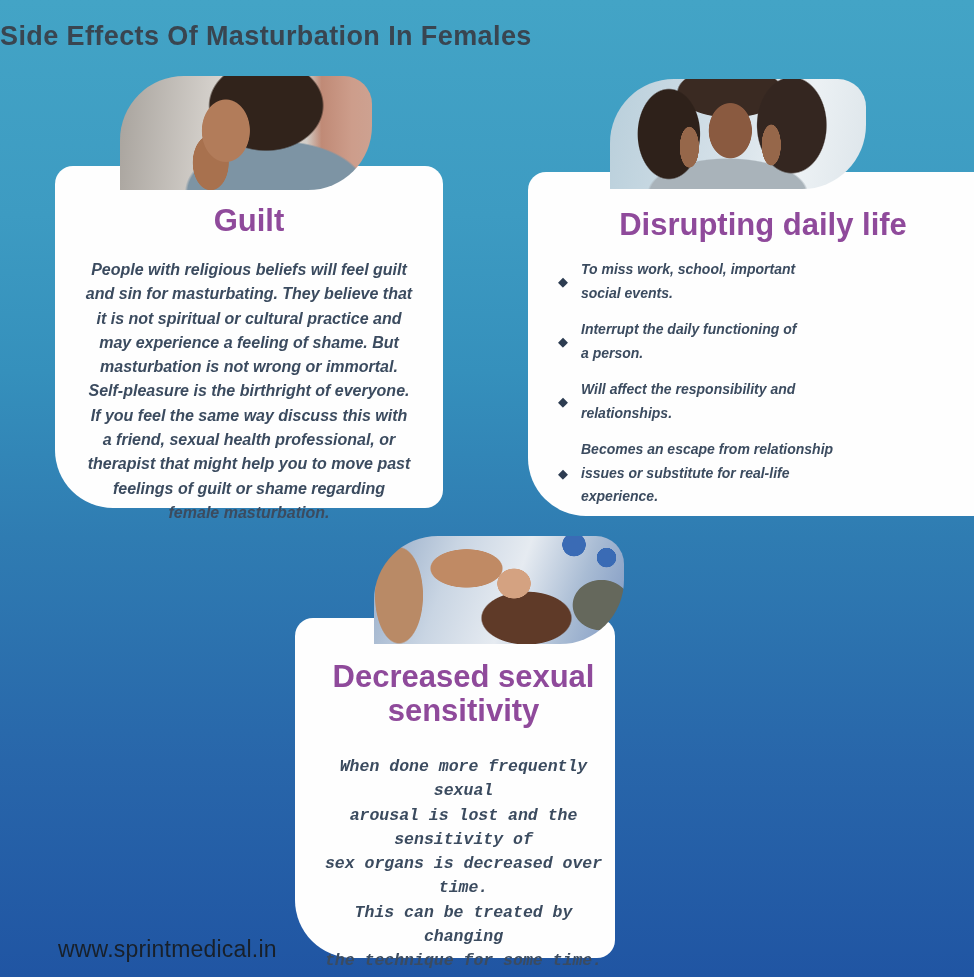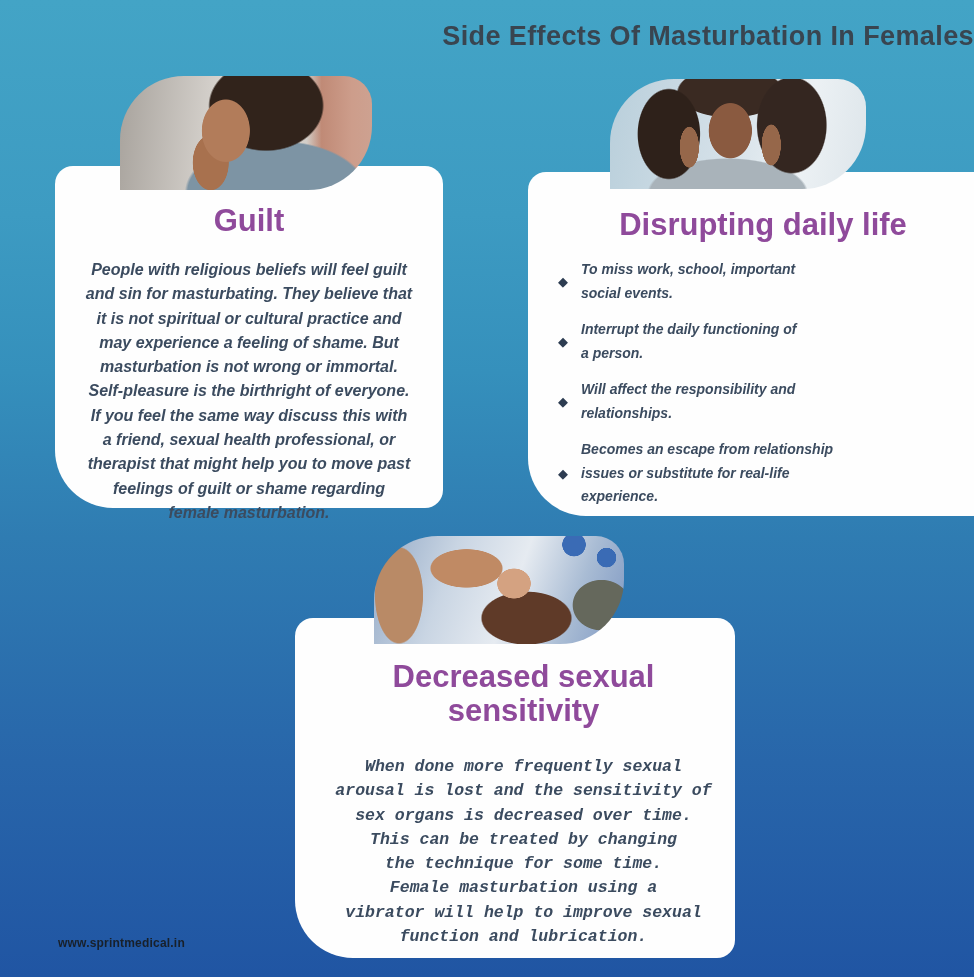--- a/index.html
+++ b/index.html
@@ -12,39 +12,39 @@
     background: linear-gradient(180deg,
       #43a4c6 0%, #3d9bc2 22%, #3590bc 38%,
       #2f7cb2 55%, #2866aa 78%, #2055a3 100%);
   }
 
   
   .page-title {
     position: absolute;
     left: 0; top: 21px;
     width: 100%;
-    text-align: right;
+    text-align: left;
     font-size: 27px;
     font-weight: bold;
     letter-spacing: 0.4px;
     color: #394550;
     margin: 0;
   }
 
   
   .card {
     position: absolute;
     background: #fefefe;
     border-radius: 18px 18px 18px 58px;
     z-index: 1;
     box-sizing: border-box;
   }
   .card-guilt   { left: 55px;  top: 166px; width: 388px; height: 342px; }
   .card-daily   { left: 528px; top: 172px; width: 470px; height: 344px; }
-  .card-sens    { left: 295px; top: 618px; width: 440px; height: 340px; padding-left: 17px; }
+  .card-sens    { left: 295px; top: 618px; width: 320px; height: 340px; padding-left: 17px; }
 
   .card-heading {
     margin: 12px;
     padding-top: 26px;
     text-align: center;
     font-size: 31px;
     line-height: 34px;
     font-weight: bold;
     color: #8f4a9b;
     white-space: pre-line;
@@ -138,24 +138,23 @@
       radial-gradient(circle 12px at 80% 8%,  #3a6bb5 96%, rgba(58,107,181,0) 100%),
       radial-gradient(circle 10px at 93% 20%, #3a6bb5 96%, rgba(58,107,181,0) 100%),
       linear-gradient(110deg, #93a9c6 0%, #c9d5e3 30%, #e6ebf1 55%, #a9bcd4 78%, #7d97c2 100%);
   }
 
   
   .footer-url {
     position: absolute;
     left: 58px;
     top: 936px;
-    font-size: 12px;
+    font-size: 23px;
     color: #18202a;
     letter-spacing: 0.2px;
-    font-weight: bold;
   }
 </style>
 </head>
 <body>
 
 <div id="canvas">
 
   <h1 class="page-title">Side Effects Of Masturbation In Females</h1>
 
   <div class="photo photo-guilt" title="Pensive woman resting her chin on her hand"></div>

